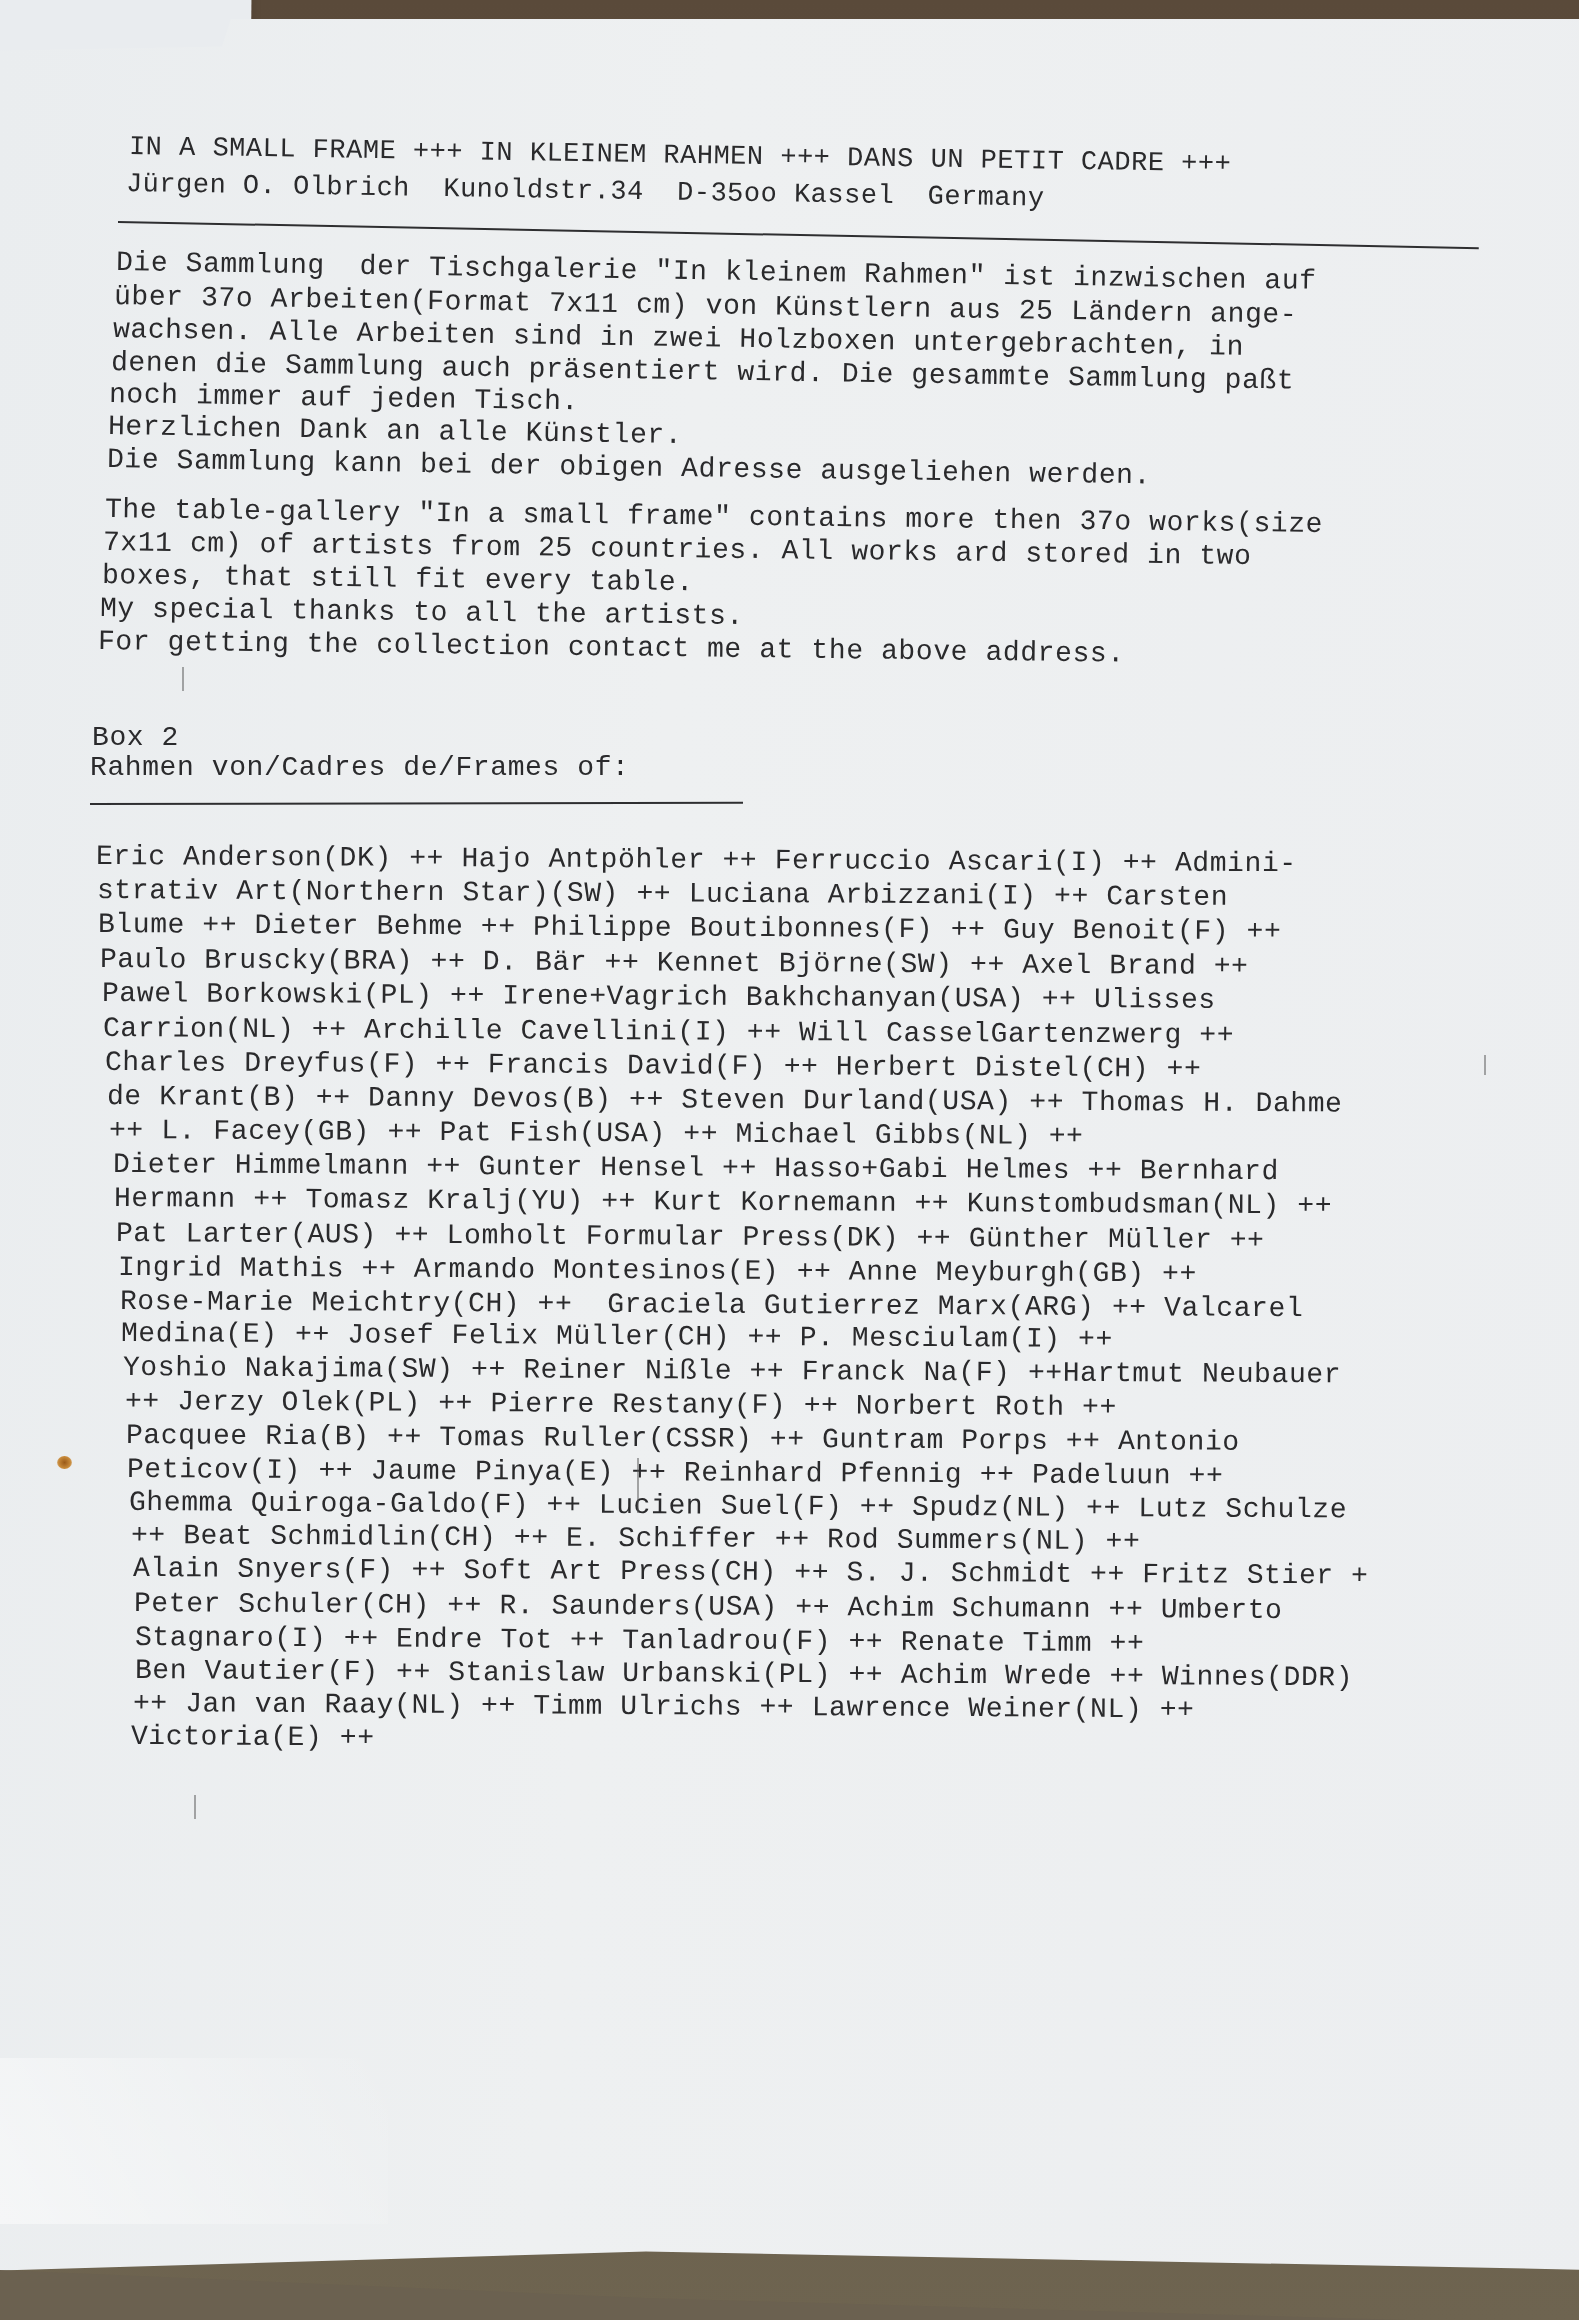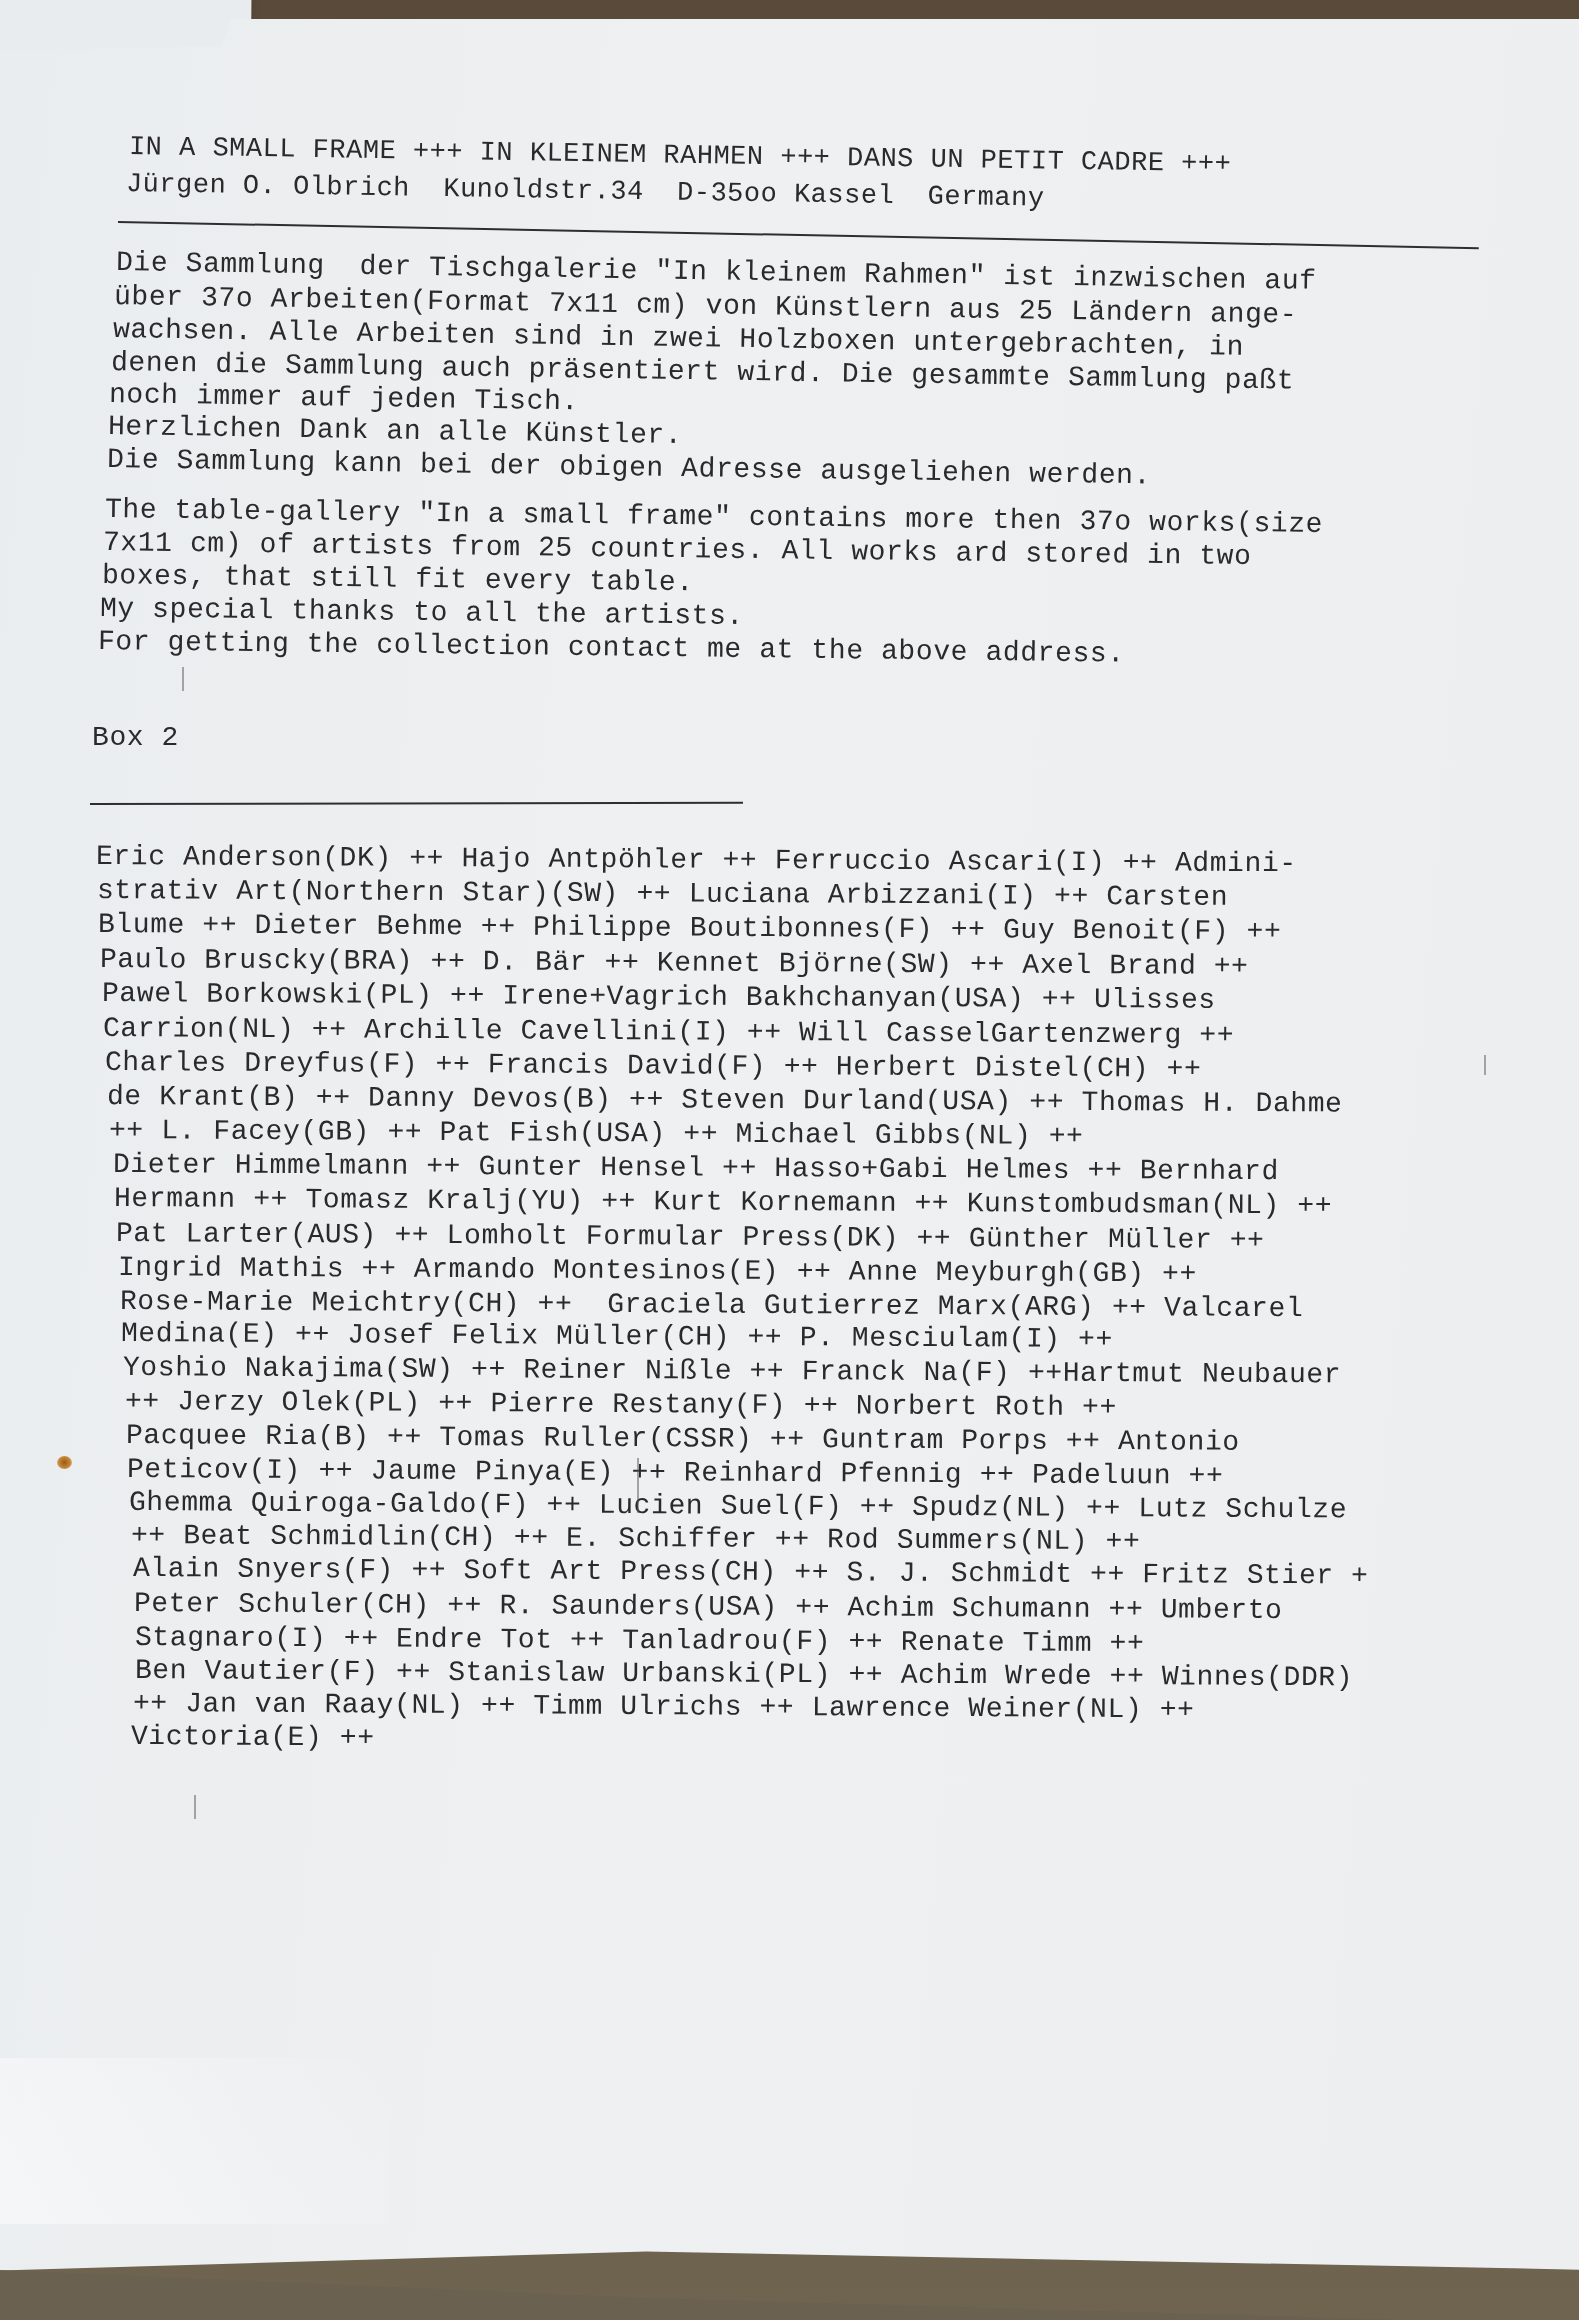--- a/index.html
+++ b/index.html
@@ -83,20 +83,21 @@
 
   <div>
     <div class="para-line mono" style="left:105px; top:480px; transform: rotate(0.7deg);">The table-gallery "In a small frame" contains more then 37o works(size</div>
     <div class="para-line mono" style="left:103px; top:513px; transform: rotate(0.7deg);">7x11 cm) of artists from 25 countries. All works ard stored in two</div>
     <div class="para-line mono" style="left:102px; top:546px; transform: rotate(0.7deg);">boxes, that still fit every table.</div>
     <div class="para-line mono" style="left:100px; top:579px; transform: rotate(0.7deg);">My special thanks to all the artists.</div>
     <div class="para-line mono" style="left:98px; top:612px; transform: rotate(0.7deg);">For getting the collection contact me at the above address.</div>
   </div>
 
   <div class="para-line mono" style="left:92px; top:708px;text-align:center;">Box 2</div>
+  <div class="para-line mono" style="left:90px; top:738px;">Rahmen von/Cadres de/Frames of:</div>
   <div class="rule" style="left:90px; top:789px; width:653px; transform: rotate(-0.1deg);"></div>
 
   <div>
     <div class="para-line mono" style="left:96px; top:827px;  transform: rotate(0.35deg);">Eric Anderson(DK) ++ Hajo Antpöhler ++ Ferruccio Ascari(I) ++ Admini-</div>
     <div class="para-line mono" style="left:97px; top:861px;  transform: rotate(0.35deg);">strativ Art(Northern Star)(SW) ++ Luciana Arbizzani(I) ++ Carsten</div>
     <div class="para-line mono" style="left:98px; top:895px;  transform: rotate(0.35deg);">Blume ++ Dieter Behme ++ Philippe Boutibonnes(F) ++ Guy Benoit(F) ++</div>
     <div class="para-line mono" style="left:100px; top:930px; transform: rotate(0.35deg);">Paulo Bruscky(BRA) ++ D. Bär ++ Kennet Björne(SW) ++ Axel Brand ++</div>
     <div class="para-line mono" style="left:102px; top:964px; transform: rotate(0.35deg);">Pawel Borkowski(PL) ++ Irene+Vagrich Bakhchanyan(USA) ++ Ulisses</div>
     <div class="para-line mono" style="left:103px; top:999px; transform: rotate(0.35deg);">Carrion(NL) ++ Archille Cavellini(I) ++ Will CasselGartenzwerg ++</div>
     <div class="para-line mono" style="left:105px; top:1033px; transform: rotate(0.35deg);">Charles Dreyfus(F) ++ Francis David(F) ++ Herbert Distel(CH) ++</div>

